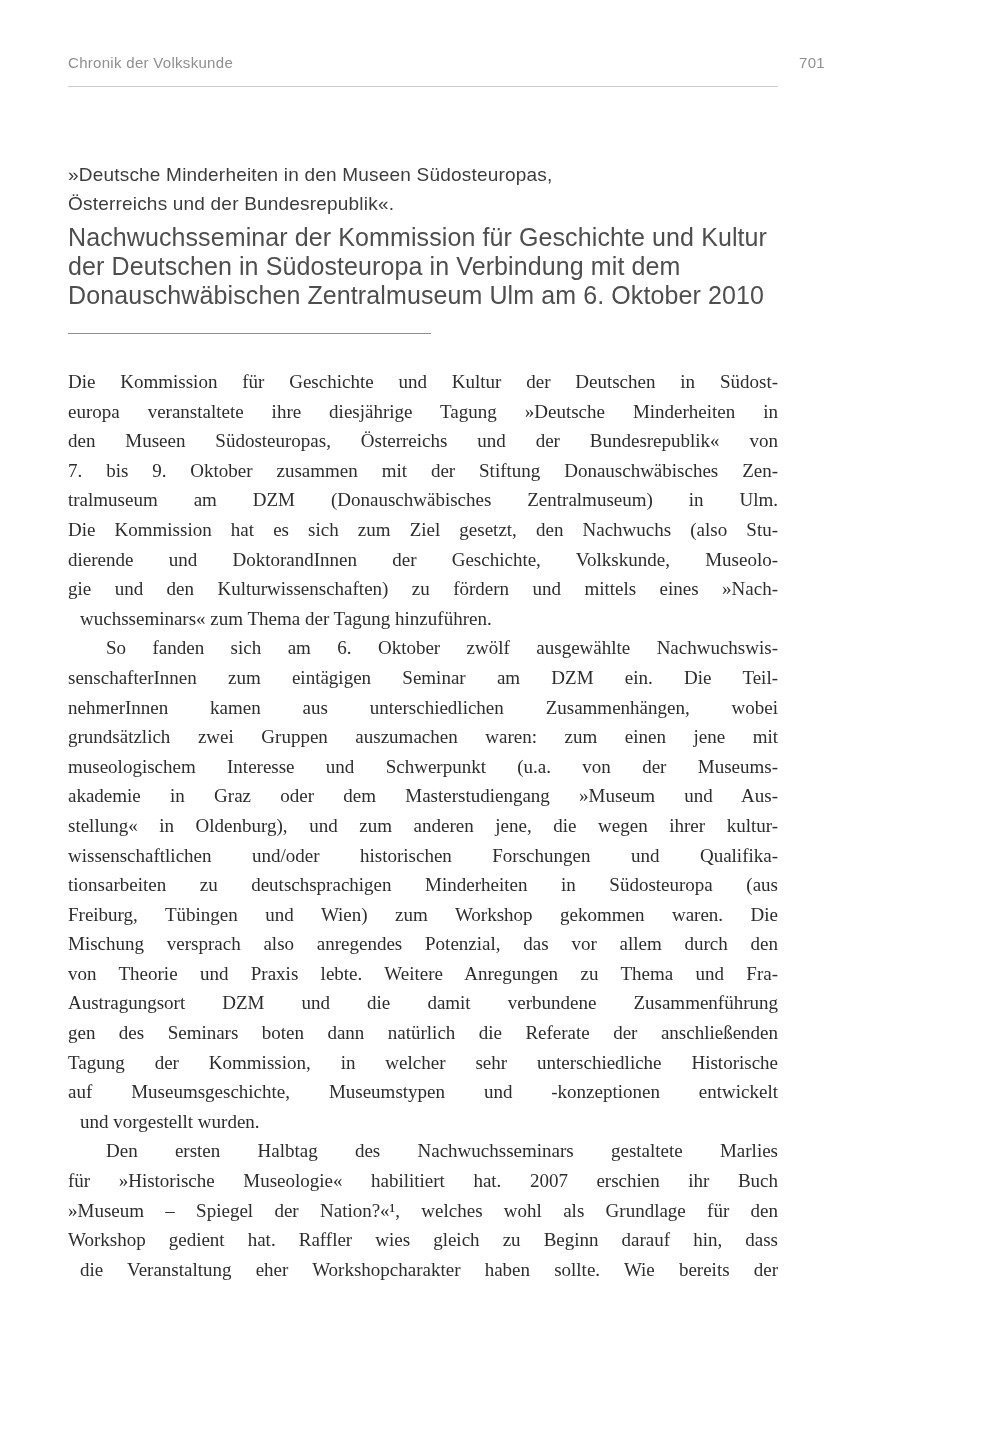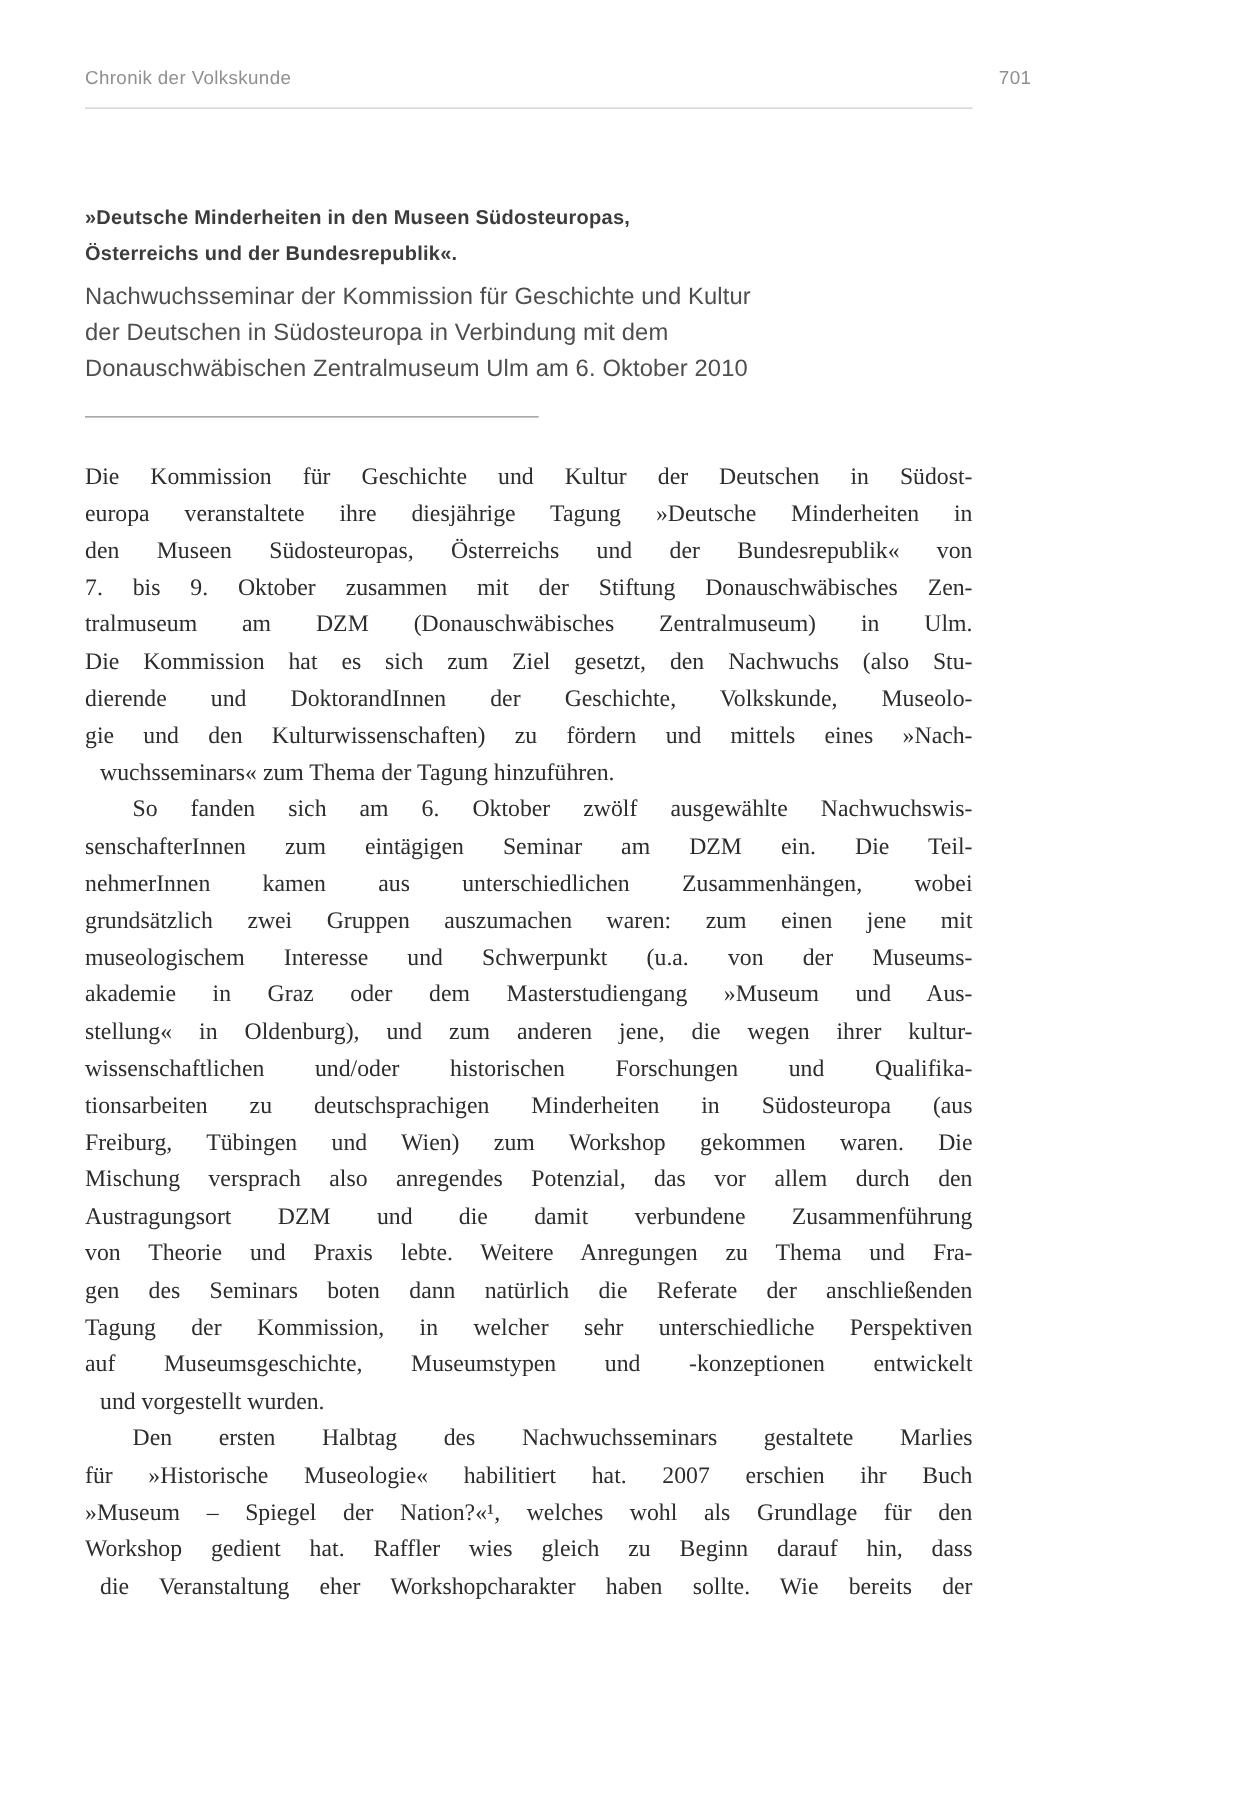--- a/index.html
+++ b/index.html
@@ -31,30 +31,30 @@
     width: 710px;
     height: 0;
     border-top: 1px solid var(--rule, #cccccc);
     margin-top: 15px;
   }
 
   .article-head { margin-top: 73px; }
 
   .article-title {
     margin: 0;
-    font-size: 16px;
-    font-weight: 700;
+    font-size: 19px;
+    font-weight: 400;
     line-height: 29px;
     letter-spacing: 0.2px;
     color: var(--heading-text, #3c3c3c);
   }
 
   .article-subtitle {
     margin-top: 5px;
-    font-size: 19px;
+    font-size: 25px;
     font-weight: 400;
     line-height: 29px;
     letter-spacing: 0.1px;
     color: var(--subtitle-text, #4e4e4e);
   }
 
   .title-rule {
     width: 363px;
     height: 0;
     border-top: 1px solid var(--dark-rule, #8f8f8f);
@@ -120,24 +120,24 @@
         <div class="line">senschafterInnen zum eintägigen Seminar am DZM ein. Die Teil-</div>
         <div class="line">nehmerInnen kamen aus unterschiedlichen Zusammenhängen, wobei</div>
         <div class="line">grundsätzlich zwei Gruppen auszumachen waren: zum einen jene mit</div>
         <div class="line">museologischem Interesse und Schwerpunkt (u.a. von der Museums-</div>
         <div class="line">akademie in Graz oder dem Masterstudiengang »Museum und Aus-</div>
         <div class="line">stellung« in Oldenburg), und zum anderen jene, die wegen ihrer kultur-</div>
         <div class="line">wissenschaftlichen und/oder historischen Forschungen und Qualifika-</div>
         <div class="line">tionsarbeiten zu deutschsprachigen Minderheiten in Südosteuropa (aus</div>
         <div class="line">Freiburg, Tübingen und Wien) zum Workshop gekommen waren. Die</div>
         <div class="line">Mischung versprach also anregendes Potenzial, das vor allem durch den</div>
+        <div class="line">von Theorie und Praxis lebte. Weitere Anregungen zu Thema und Fra-</div>
         <div class="line">Austragungsort DZM und die damit verbundene Zusammenführung</div>
-        <div class="line">von Theorie und Praxis lebte. Weitere Anregungen zu Thema und Fra-</div>
         <div class="line">gen des Seminars boten dann natürlich die Referate der anschließenden</div>
-        <div class="line">Tagung der Kommission, in welcher sehr unterschiedliche Perspektiven</div>
+        <div class="line">Tagung der Kommission, in welcher sehr unterschiedliche Historische</div>
         <div class="line">auf Museumsgeschichte, Museumstypen und -konzeptionen entwickelt</div>
         <div class="line last">und vorgestellt wurden.</div>
       </div>
     <div class="para indent cont">
         <div class="line">Den ersten Halbtag des Nachwuchsseminars gestaltete Marlies</div>
         <div class="line">für »Historische Museologie« habilitiert hat. 2007 erschien ihr Buch</div>
         <div class="line">»Museum – Spiegel der Nation?«¹, welches wohl als Grundlage für den</div>
         <div class="line">Workshop gedient hat. Raffler wies gleich zu Beginn darauf hin, dass</div>
         <div class="line last">die Veranstaltung eher Workshopcharakter haben sollte. Wie bereits der</div>
       </div>

